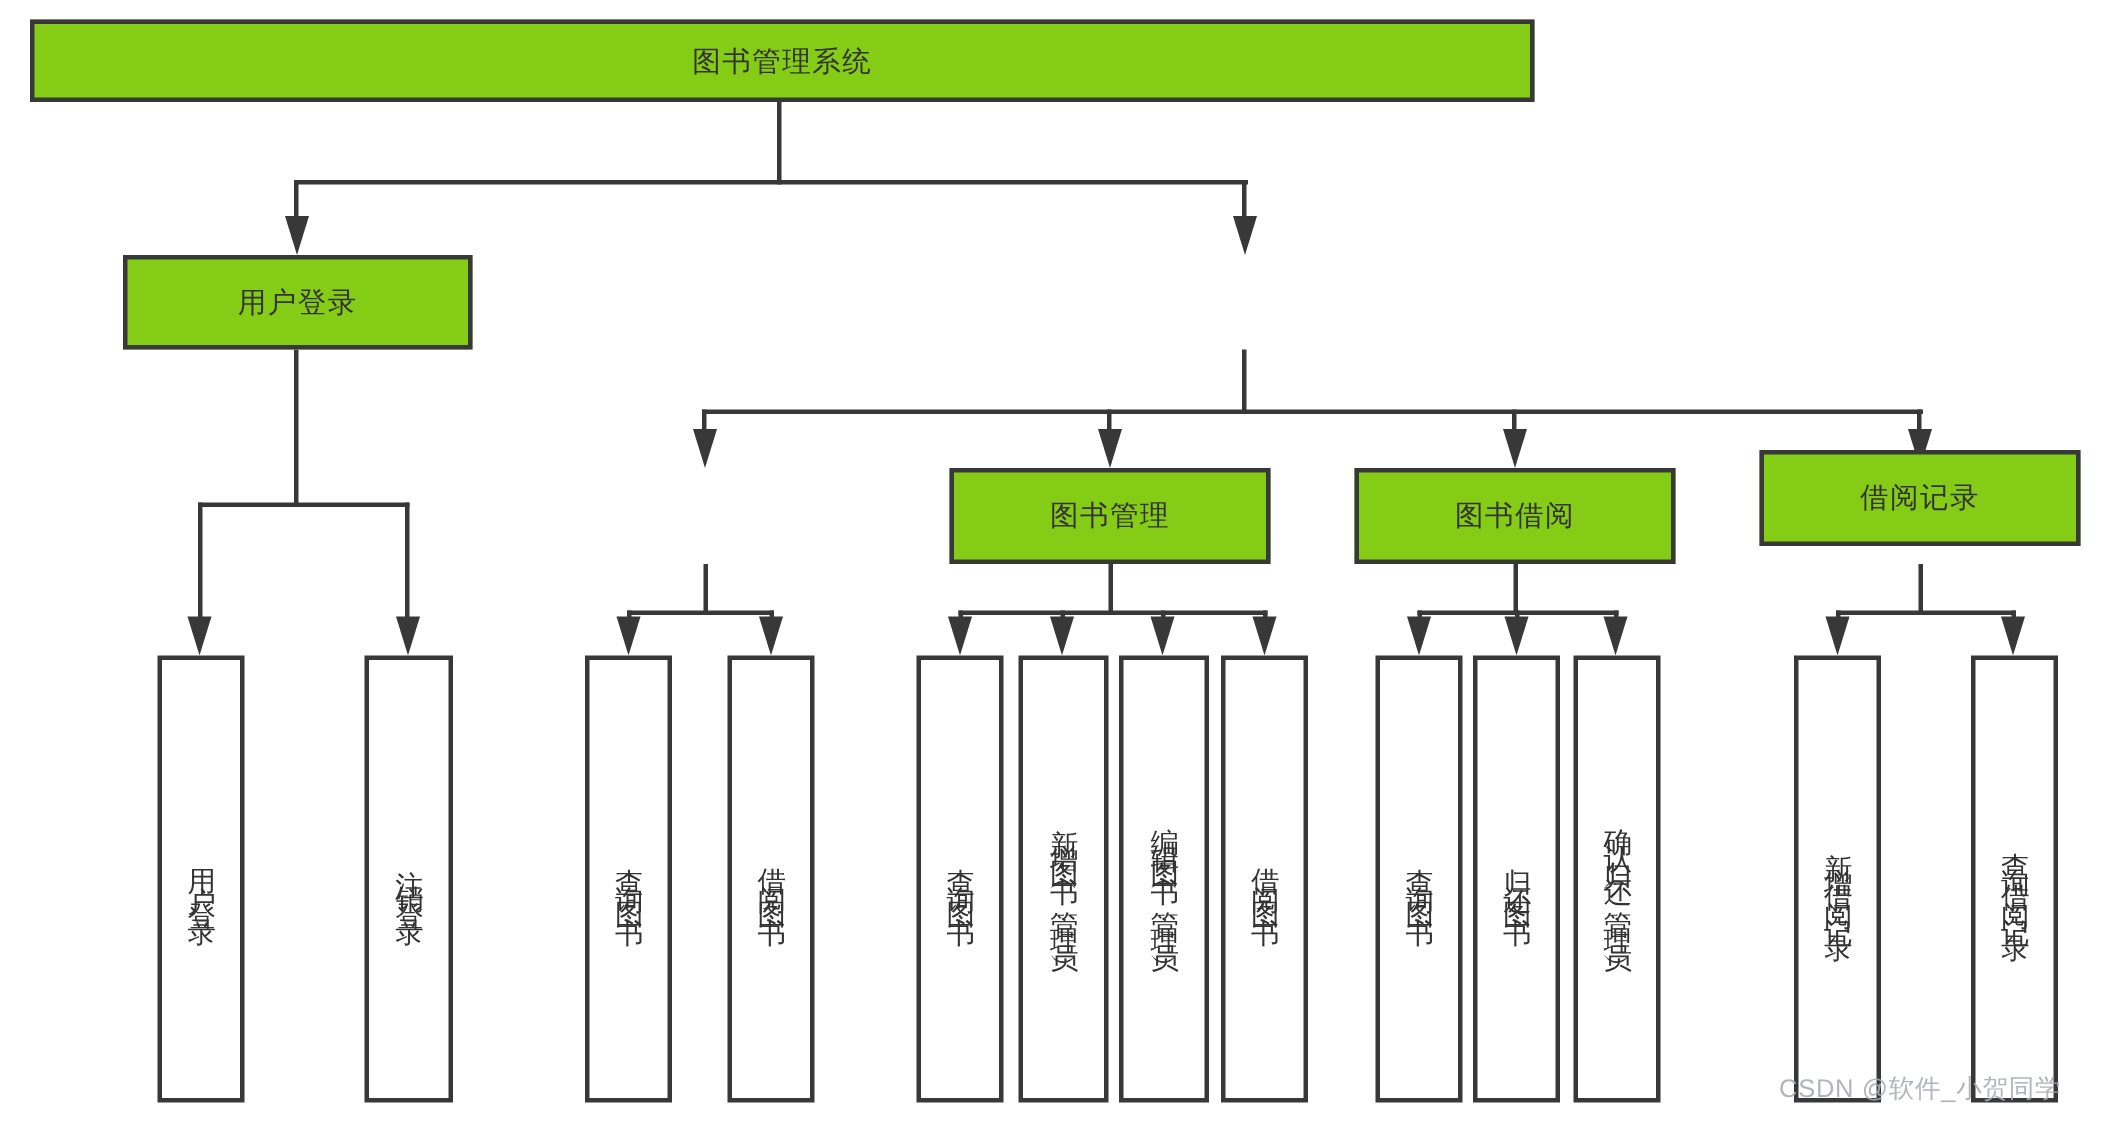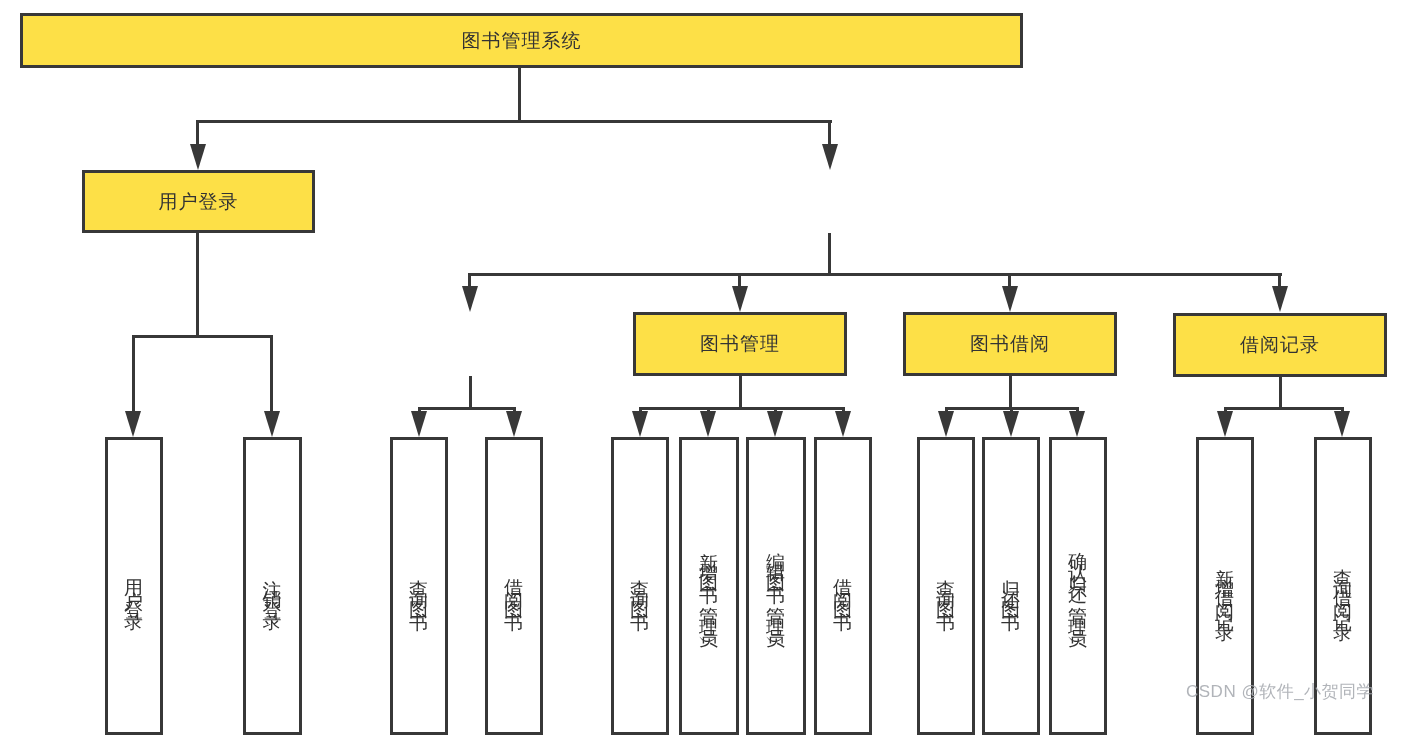--- a/index.html
+++ b/index.html
@@ -1,21 +1,21 @@
 <!DOCTYPE html>
 <html><head>
 <meta charset="utf-8">
 <style>
   html,body{margin:0;padding:0;background:#ffffff;}
   .canvas{
     position:relative;width:1405px;height:747px;background:#ffffff;overflow:hidden;
     font-family:"Liberation Sans","DejaVu Sans",sans-serif;color:#333333;
   }
   .box{
-    position:absolute;background:#fde047;border:3px solid #383838;box-sizing:border-box;
+    position:absolute;background:#84cc16;border:3px solid #383838;box-sizing:border-box;
     display:flex;align-items:center;justify-content:center;
     font-size:19px;letter-spacing:1px;color:#333333;z-index:2;
   }
   .vbox{
     position:absolute;background:#ffffff;border:3px solid #383838;box-sizing:border-box;
     display:flex;align-items:center;justify-content:center;
     font-size:19px;color:#333333;z-index:2;
   }
   .vbox .vtext{
     writing-mode:vertical-rl;text-orientation:mixed;letter-spacing:11px;line-height:1;
@@ -23,21 +23,21 @@
   }
   .hline,.vline{position:absolute;background:#383838;z-index:1;}
   .hline{height:3px;}
   .vline{width:3px;}
   .arrow{
     position:absolute;width:0;height:0;z-index:1;
     border-left:8px solid transparent;border-right:8px solid transparent;
     border-top:26px solid #383838;
   }
   .watermark{
-    position:absolute;left:1186px;top:680px;z-index:5;
+    position:absolute;left:1186px;top:714px;z-index:5;
     font-size:17px;color:rgba(168,172,177,0.9);letter-spacing:0.5px;white-space:nowrap;
   }
 </style>
 </head>
 <body>
 
 <div class="canvas">
 
   <div class="box" style="left:20px;top:13px;width:1003px;height:55px;">
     <span>图书管理系统</span>
@@ -78,21 +78,21 @@
   <div class="arrow" style="left:1002px;top:286px;"></div>
   <div class="vline" style="left:1278px;top:273px;height:17px;"></div>
   <div class="arrow" style="left:1272px;top:286px;"></div>
 
   <div class="box" style="left:633px;top:312px;width:214px;height:64px;">
     <span>图书管理</span>
   </div>
   <div class="box" style="left:903px;top:312px;width:214px;height:64px;">
     <span>图书借阅</span>
   </div>
-  <div class="box" style="left:1173px;top:313px;width:214px;height:64px;">
+  <div class="box" style="left:1173px;top:300px;width:214px;height:64px;">
     <span>借阅记录</span>
   </div>
 
   <div class="vline" style="left:469px;top:376px;height:34px;"></div>
   <div class="hline" style="left:418px;top:407px;width:98px;"></div>
   <div class="vline" style="left:418px;top:407px;height:8px;"></div>
   <div class="arrow" style="left:411px;top:411px;"></div>
   <div class="vline" style="left:513px;top:407px;height:8px;"></div>
   <div class="arrow" style="left:506px;top:411px;"></div>
 

